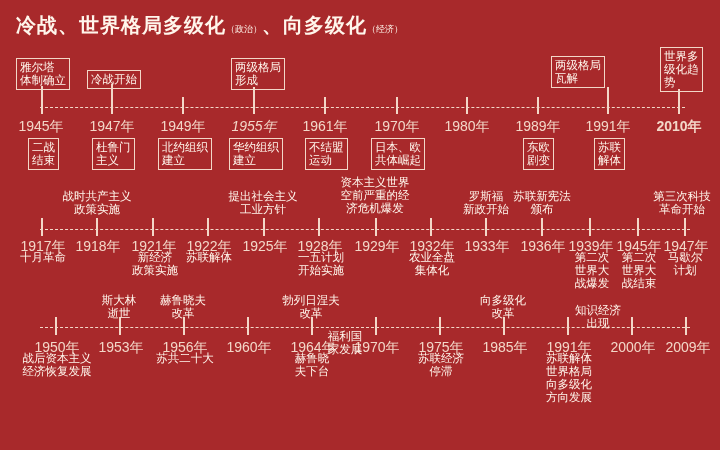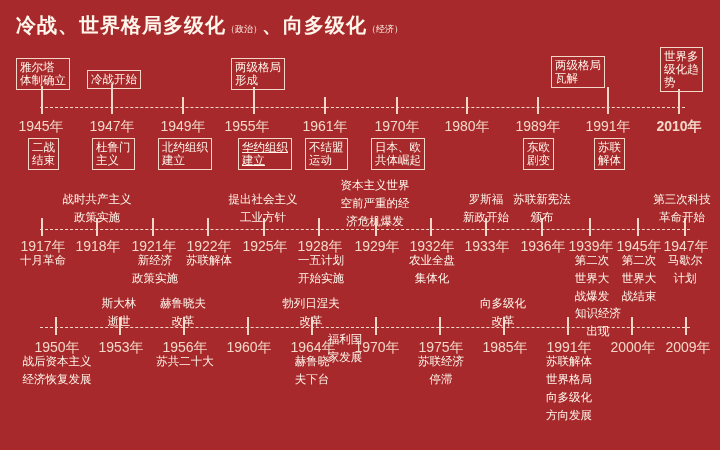--- a/index.html
+++ b/index.html
@@ -27,21 +27,21 @@
     position:absolute; font-size:14px; color:#f3d7c8;
     transform:translateX(-50%); white-space:nowrap;
     font-family:"Liberation Sans", sans-serif;
   }
   .box {
     position:absolute; border:1.5px solid #f3d7c8;
     font-size:11.5px; line-height:13px; padding:2px 3px;
     color:#fff6ec; white-space:pre; background:transparent;
   }
   .lbl {
-    position:absolute; font-size:11.5px; line-height:18px;
+    position:absolute; font-size:11.5px; line-height:13px;
     color:#fff6ec; white-space:pre; text-align:center;
     transform:translateX(-50%);
   }
 </style>
 </head>
 <body>
 
 <div class="title">
   <span>冷战、世界格局多级化</span><span class="sub">（政治）</span><span>、向多级化</span><span class="sub">（经济）</span>
 </div>
@@ -56,21 +56,21 @@
   <div class="tick" style="left:324px; top:97px; height:17px;"></div>
   <div class="tick" style="left:396px; top:97px; height:17px;"></div>
   <div class="tick" style="left:466px; top:97px; height:17px;"></div>
   <div class="tick" style="left:537px; top:97px; height:17px;"></div>
   <div class="tick" style="left:607px; top:87px; height:27px;"></div>
   <div class="tick" style="left:678px; top:89px; height:25px;"></div>
 
   <span class="year" style="left:41px; top:118px;">1945年</span>
   <span class="year" style="left:112px; top:118px;">1947年</span>
   <span class="year" style="left:183px; top:118px;">1949年</span>
-  <span class="year" style="left:247px; top:118px;">1955年</span>
+  <span class="year" style="left:254px; top:118px;font-style:italic;">1955年</span>
   <span class="year" style="left:325px; top:118px;">1961年</span>
   <span class="year" style="left:397px; top:118px;">1970年</span>
   <span class="year" style="left:467px; top:118px;">1980年</span>
   <span class="year" style="left:538px; top:118px;">1989年</span>
   <span class="year" style="left:608px; top:118px;">1991年</span>
   <span class="year" style="left:679px; top:118px;font-weight:bold;">2010年</span>
 
   <div class="box" style="left:16px; top:58px;">雅尔塔
 体制确立</div>
   <div class="box" style="left:87px; top:70px;">冷战开始</div>
@@ -81,21 +81,21 @@
   <div class="box" style="left:660px; top:47px;">世界多
 级化趋
 势</div>
 
   <div class="box" style="left:28px; top:138px;">二战
 结束</div>
   <div class="box" style="left:92px; top:138px;">杜鲁门
 主义</div>
   <div class="box" style="left:158px; top:138px;">北约组织
 建立</div>
-  <div class="box" style="left:238px; top:138px;text-decoration:underline;">华约组织
+  <div class="box" style="left:229px; top:138px;">华约组织
 建立</div>
   <div class="box" style="left:305px; top:138px;">不结盟
 运动</div>
   <div class="box" style="left:371px; top:138px;">日本、欧
 共体崛起</div>
   <div class="box" style="left:523px; top:138px;">东欧
 剧变</div>
   <div class="box" style="left:594px; top:138px;">苏联
 解体</div>
 </div>

